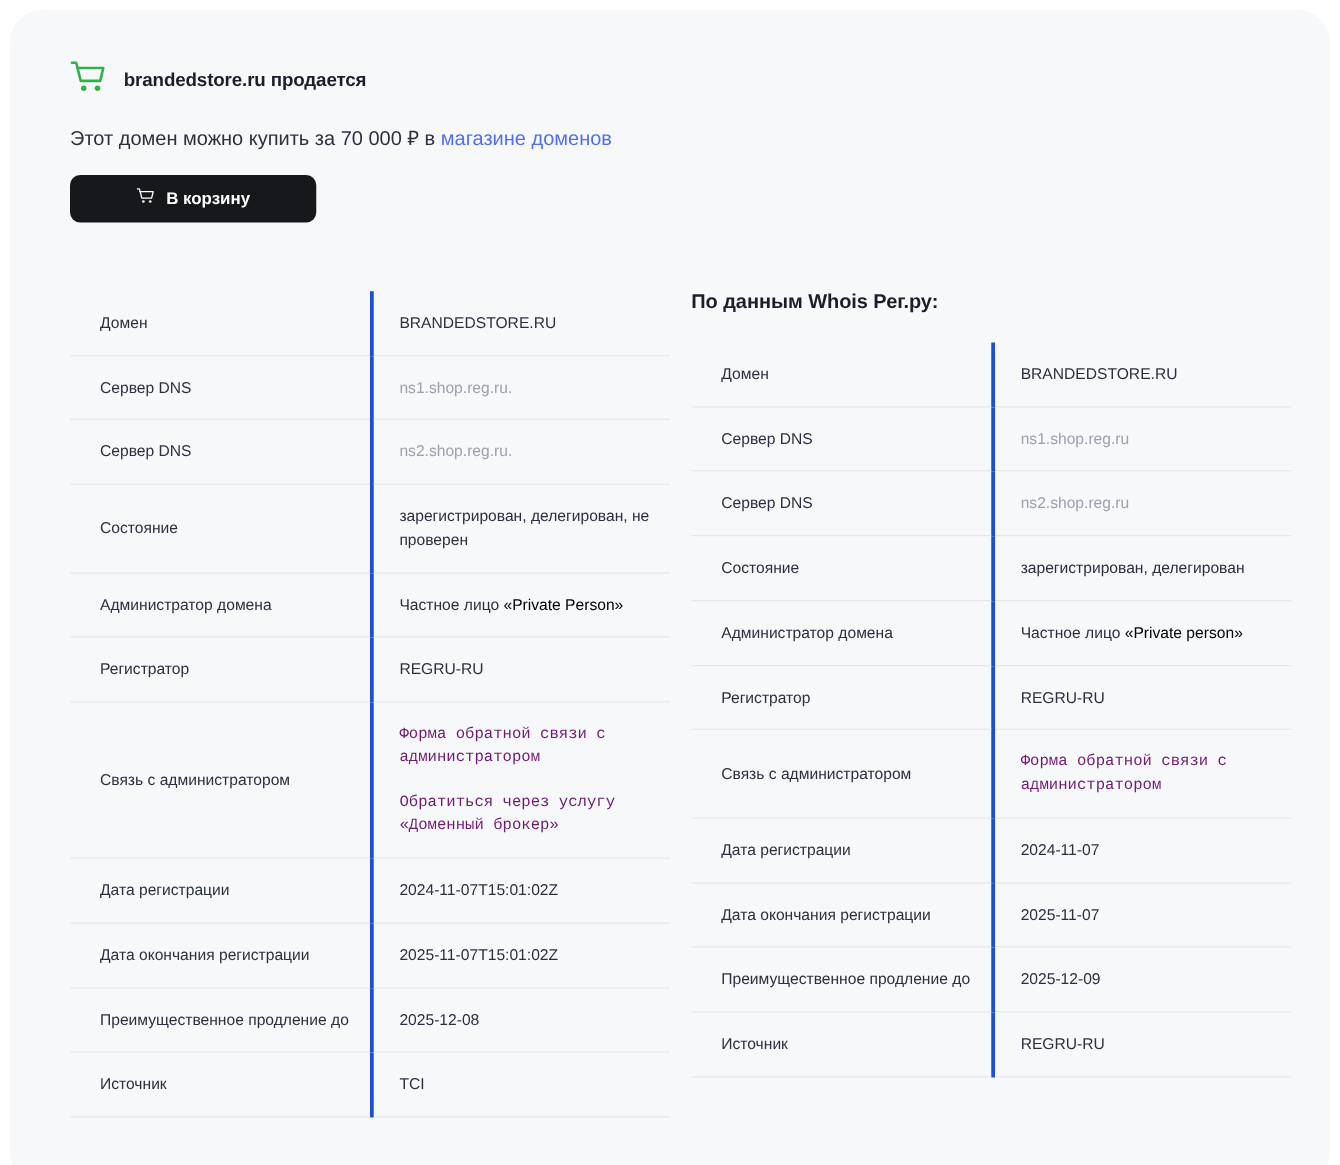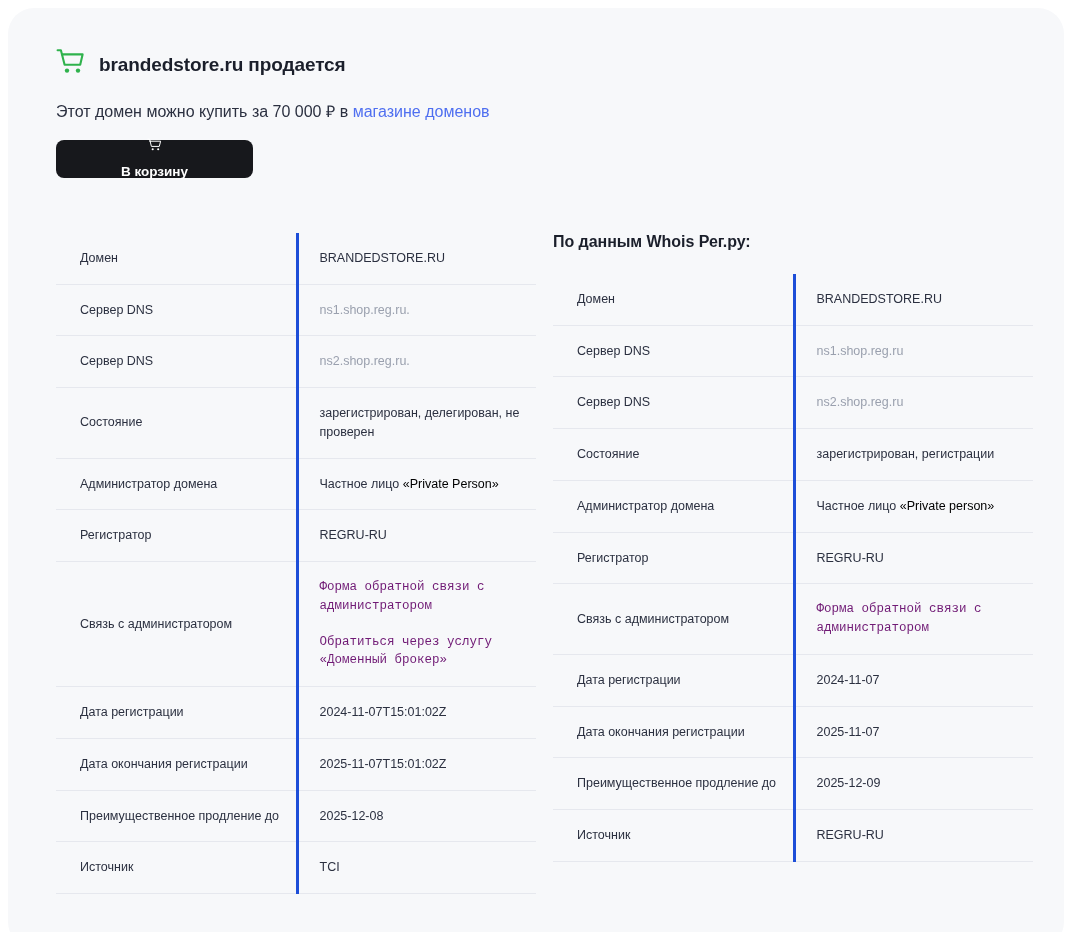--- a/index.html
+++ b/index.html
@@ -31,21 +31,21 @@
   
   .title-row {
     display: flex;
     align-items: center;
     gap: 13px;
     margin: 0 0 0 0;
     height: 40px;
   }
   .cart-icon-lg { flex: 0 0 auto; display: block; }
   .page-title {
-    font-size: 19px;
+    font-size: 15px;
     font-weight: 700;
     color: #1b1f2b;
     letter-spacing: -0.1px;
     line-height: 1;
     white-space: pre;
   }
 
   .subtitle {
     margin-top: 18px;
     font-size: 16px;
@@ -68,21 +68,20 @@
     border-radius: 8px;
     font-family: "Liberation Sans", sans-serif;
     font-size: 13.5px;
     font-weight: 700;
     display: flex;
     align-items: center;
     justify-content: center;
     gap: 9px;
     cursor: pointer;
     padding: 0;
-    flex-direction: column;
   }
   .buy-btn .cart-icon-sm { display: block; }
 
   
   .columns {
     display: flex;
     gap: 17px;
     margin-top: 55px;
   }
   .col { width: 480px; flex: 0 0 480px; }
@@ -232,21 +231,21 @@
               <tr>
                 <td class="k">Сервер DNS</td>
                 <td class="v"><span class="muted-all">ns1.shop.reg.ru</span></td>
               </tr>
               <tr>
                 <td class="k">Сервер DNS</td>
                 <td class="v"><span class="muted-all">ns2.shop.reg.ru</span></td>
               </tr>
               <tr>
                 <td class="k">Состояние</td>
-                <td class="v"><span>зарегистрирован, регистрации</span></td>
+                <td class="v"><span>зарегистрирован, делегирован</span></td>
               </tr>
               <tr>
                 <td class="k">Администратор домена</td>
                 <td class="v"><span>Частное лицо </span><span class="muted">«Private person»</span></td>
               </tr>
               <tr>
                 <td class="k">Регистратор</td>
                 <td class="v"><span>REGRU-RU</span></td>
               </tr>
               <tr>

